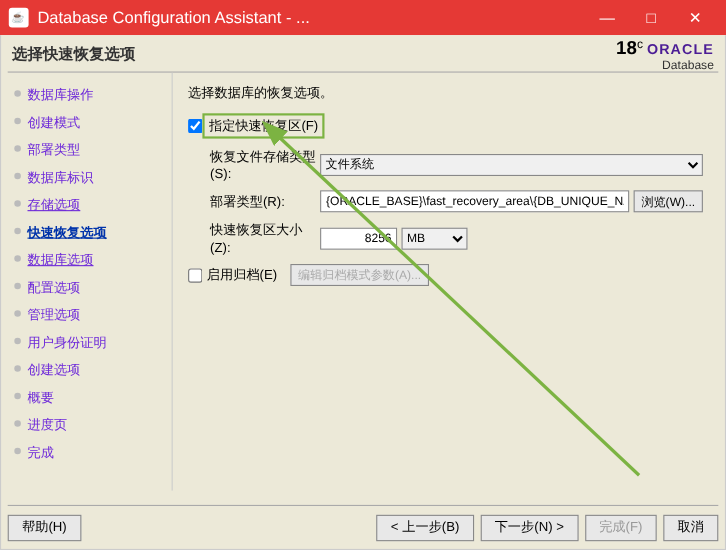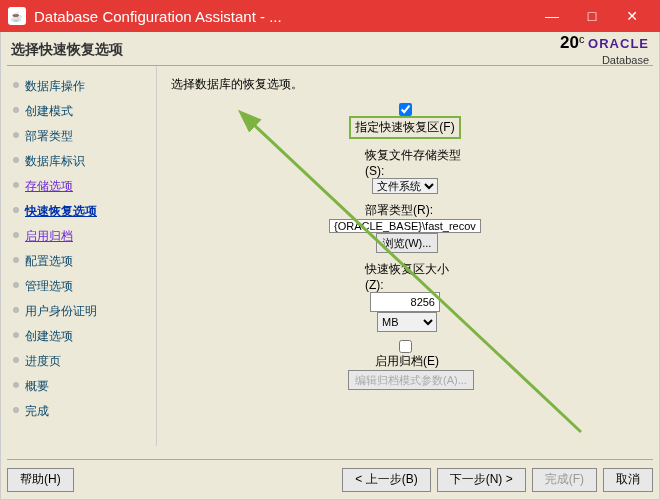--- a/index.html
+++ b/index.html
@@ -15,28 +15,28 @@
 .header { display: flex; align-items: center; height: 28px; border-bottom: 1px solid #aaa; padding: 0 4px 4px; }
 .header .htitle { font-size: 14px; font-weight: bold; color: #333; }
 .header .logo { margin-left: auto; font-size: 13px; }
 .header .logo .c19 { font-size: 17px; font-weight: bold; }
 .header .logo .sup { font-size: 11px; vertical-align: super; }
 .header .logo .oracle { color: #4c1d95; font-weight: bold; letter-spacing: 1px; }
 .header .logo .db { display: block; text-align: right; font-size: 11px; color: #333; }
 
 .body { display: flex; height: 380px; }
 .sidebar { width: 150px; padding: 8px 2px; border-right: 1px solid #ccc; }
-.sidebar .step { padding: 4px 0 4px 16px; color: #0c4a6e; position: relative; }
+.sidebar .step { padding: 4px 0 4px 16px; color: #6d28d9; position: relative; }
 .sidebar .step::before { content: ''; position: absolute; left: 4px; top: 8px; width: 6px; height: 6px; border-radius: 50%; background: #bbb; }
 .sidebar .step.link { color: #6d28d9; text-decoration: underline; cursor: pointer; }
 .sidebar .step.current { font-weight: bold; color: #0033aa; text-decoration: underline; }
 
 .main { flex: 1; padding: 10px 14px; position: relative; }
 .main .intro { margin-bottom: 10px; }
-.row { display: flex; align-items: center; margin-bottom: 8px; flex-direction: column; }
+.row { display: flex; align-items: center; margin-bottom: 8px; }
 .row label { width: 120px; padding-left: 20px; }
 .row .chk-lbl { padding-left: 4px; }
 .row input[type=text] { flex: 1; height: 20px; border: 1px solid #888; background: #fff; padding: 0 4px; font-size: 11px; }
 .row input[type=text].num { width: 70px; flex: none; text-align: right; }
 .row select { height: 20px; border: 1px solid #888; background: #f0f0f0; font-size: 11px; }
 .row select.wide { flex: 1; }
 .row select.unit { width: 60px; }
 .row .btn-s { height: 20px; margin-left: 4px; padding: 0 6px; border: 1px solid #888; background: #e8e8e8; font-size: 11px; cursor: pointer; }
 .row .btn-s[disabled] { color: #aaa; cursor: default; }
 .highlight { border: 2px solid #7cb342; display: inline-block; padding: 1px 4px; }
@@ -57,41 +57,41 @@
   <span class="title">Database Configuration Assistant - ...</span>
   <span class="ctl">—</span>
   <span class="ctl">□</span>
   <span class="ctl">✕</span>
 </div>
 
 <div class="content">
   <div class="header">
     <span class="htitle">选择快速恢复选项</span>
     <span class="logo">
-      <span class="c19">20</span><span class="sup">c</span>
+      <span class="c19">18</span><span class="sup">c</span>
       <span class="oracle">ORACLE</span>
       <span class="db">Database</span>
     </span>
   </div>
 
   <div class="body">
     <div class="sidebar">
       <div class="step">数据库操作</div>
       <div class="step">创建模式</div>
       <div class="step">部署类型</div>
       <div class="step">数据库标识</div>
       <div class="step link">存储选项</div>
       <div class="step current">快速恢复选项</div>
-      <div class="step link">启用归档</div>
+      <div class="step link">数据库选项</div>
       <div class="step">配置选项</div>
       <div class="step">管理选项</div>
       <div class="step">用户身份证明</div>
       <div class="step">创建选项</div>
+      <div class="step">概要</div>
       <div class="step">进度页</div>
-      <div class="step">概要</div>
       <div class="step">完成</div>
     </div>
 
     <div class="main">
       <div class="intro">选择数据库的恢复选项。</div>
 
       <div class="row">
         <input type="checkbox" checked="" style="">
         <span class="chk-lbl highlight">指定快速恢复区(F)</span>
       </div>

